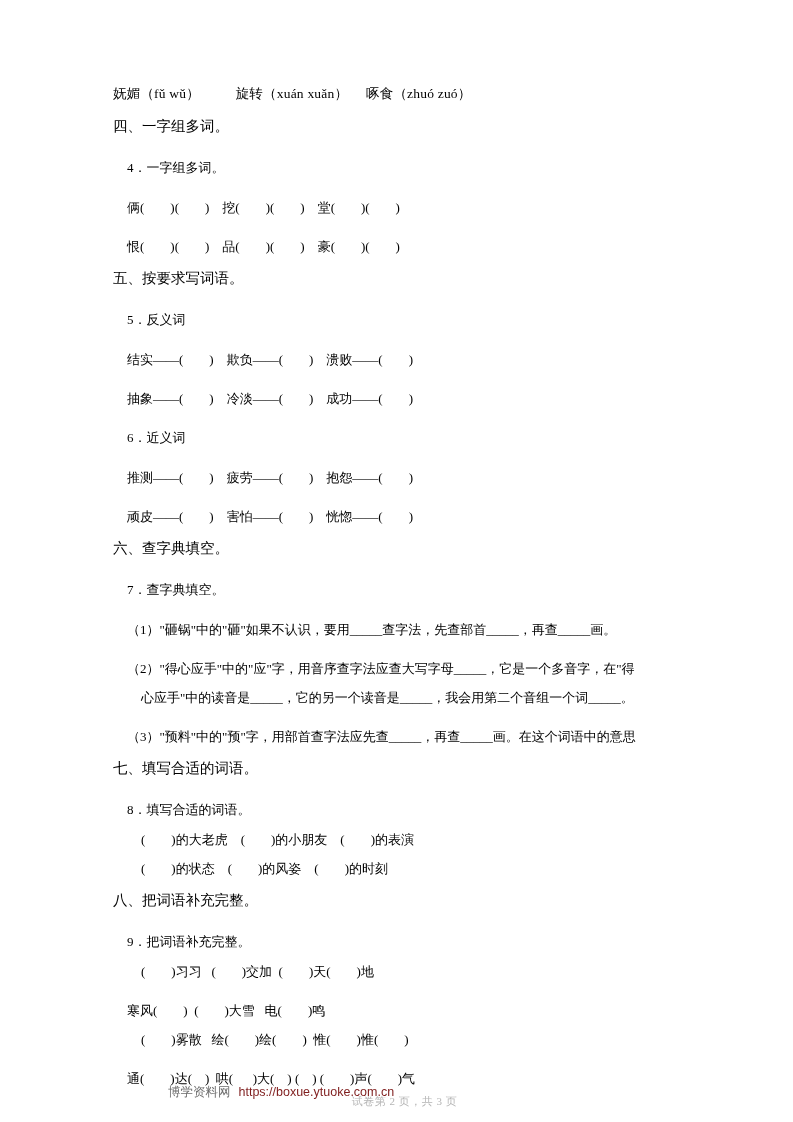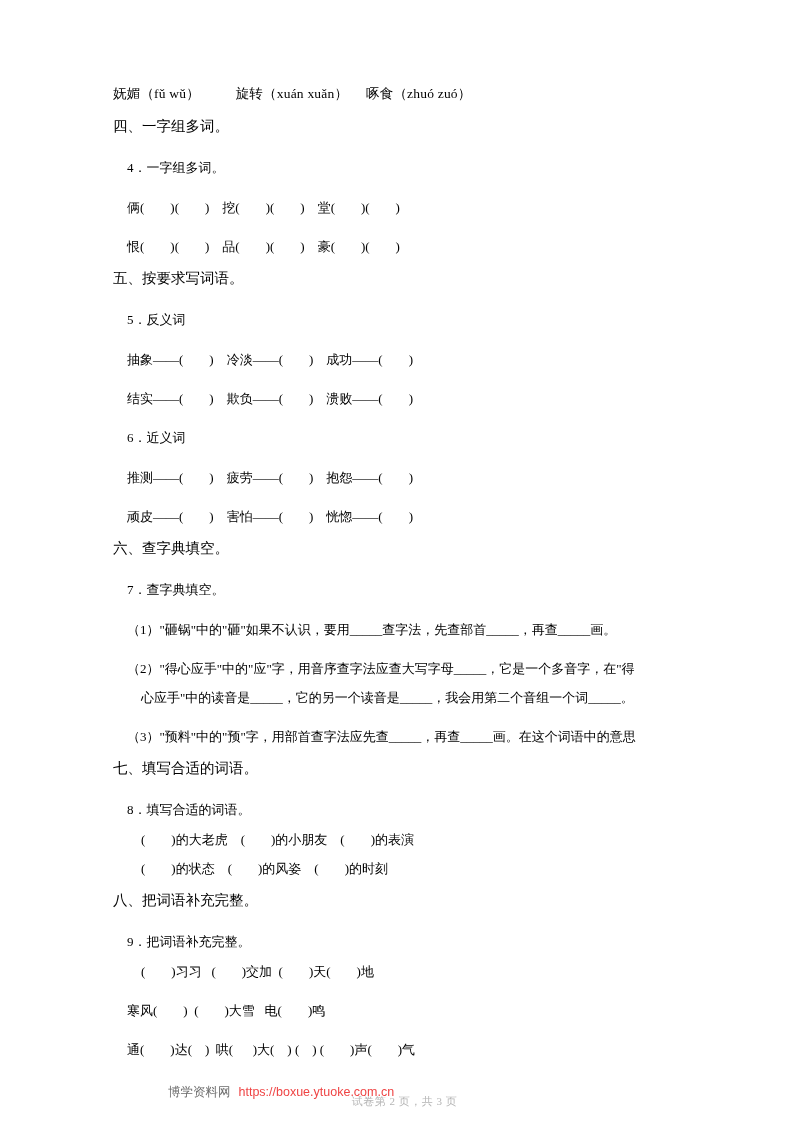--- a/index.html
+++ b/index.html
@@ -65,60 +65,61 @@
     letter-spacing: 0.5px;
   }
   .brand {
     position: absolute;
     left: 168px;
     top: 1084px;
     font-size: 12.5px;
     color: #6d6d6d;
     font-family: "Liberation Sans", sans-serif;
   }
-  .brand .url { color: #ef4444; }
+  .brand .url { color: #7f1d1d; }
 </style>
 </head>
 <body>
 
 <div class="page">
 
   <div class="content">
 
     <div class="line">妩媚（fǔ wǔ）          旋转（xuán xuǎn）     啄食（zhuó zuó）</div>
 
     <div class="heading">四、一字组多词。</div>
     <div class="subhead indent1">4．一字组多词。</div>
     <div class="q indent1">俩(        )(        )    挖(        )(        )    堂(        )(        )</div>
     <div class="q indent1">恨(        )(        )    品(        )(        )    豪(        )(        )</div>
 
     <div class="heading">五、按要求写词语。</div>
     <div class="subhead indent1">5．反义词</div>
+    <div class="q indent1">结实——(        )    欺负——(        )    溃败——(        )</div>
     <div class="q indent1">抽象——(        )    冷淡——(        )    成功——(        )</div>
-    <div class="q indent1">结实——(        )    欺负——(        )    溃败——(        )</div>
     <div class="subhead indent1">6．近义词</div>
     <div class="q indent1">推测——(        )    疲劳——(        )    抱怨——(        )</div>
     <div class="q indent1">顽皮——(        )    害怕——(        )    恍惚——(        )</div>
 
     <div class="heading">六、查字典填空。</div>
     <div class="subhead indent1">7．查字典填空。</div>
     <div class="q indent1">（1）"砸锅"中的"砸"如果不认识，要用_____查字法，先查部首_____，再查_____画。</div>
     <div class="q indent1">（2）"得心应手"中的"应"字，用音序查字法应查大写字母_____，它是一个多音字，在"得</div>
     <div class="q indent2">心应手"中的读音是_____，它的另一个读音是_____，我会用第二个音组一个词_____。</div>
     <div class="q indent1">（3）"预料"中的"预"字，用部首查字法应先查_____，再查_____画。在这个词语中的意思</div>
 
     <div class="heading">七、填写合适的词语。</div>
     <div class="subhead indent1">8．填写合适的词语。</div>
     <div class="q indent2">(        )的大老虎    (        )的小朋友    (        )的表演</div>
     <div class="q indent2">(        )的状态    (        )的风姿    (        )的时刻</div>
 
     <div class="heading">八、把词语补充完整。</div>
     <div class="subhead indent1">9．把词语补充完整。</div>
     <div class="q indent2">(        )习习   (        )交加  (        )天(        )地</div>
     <div class="q indent1">寒风(        )  (        )大雪   电(        )鸣</div>
+    <div class="q indent2">(        )雾散   绘(        )绘(        )  惟(        )惟(        )</div>
     <div class="q indent1">通(        )达(    )  哄(      )大(    ) (    ) (        )声(        )气</div>
 
   </div>
 
   <div class="brand">
     <span>博学资料网</span><span class="sp-sm"></span><span class="url">https://boxue.ytuoke.com.cn</span>
   </div>
 
   <div class="watermark">试卷第 2 页，共 3 页</div>
 

